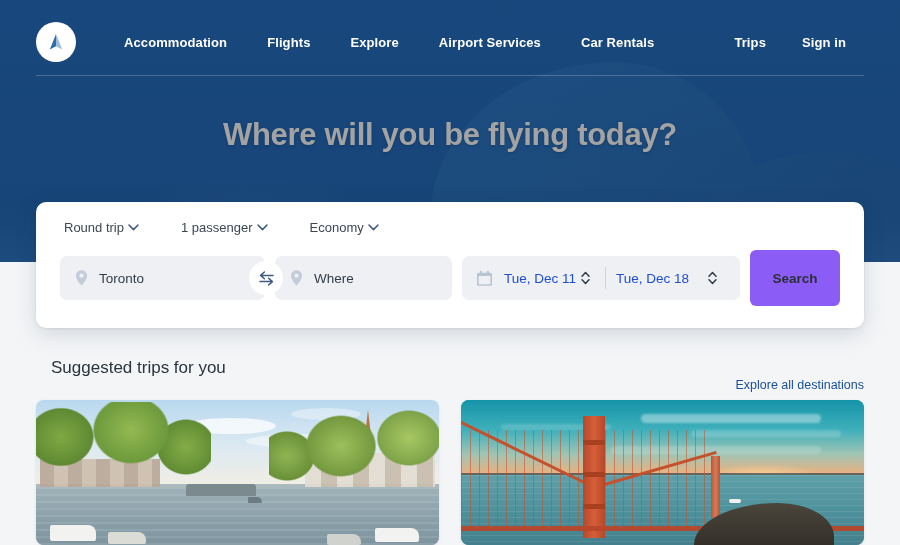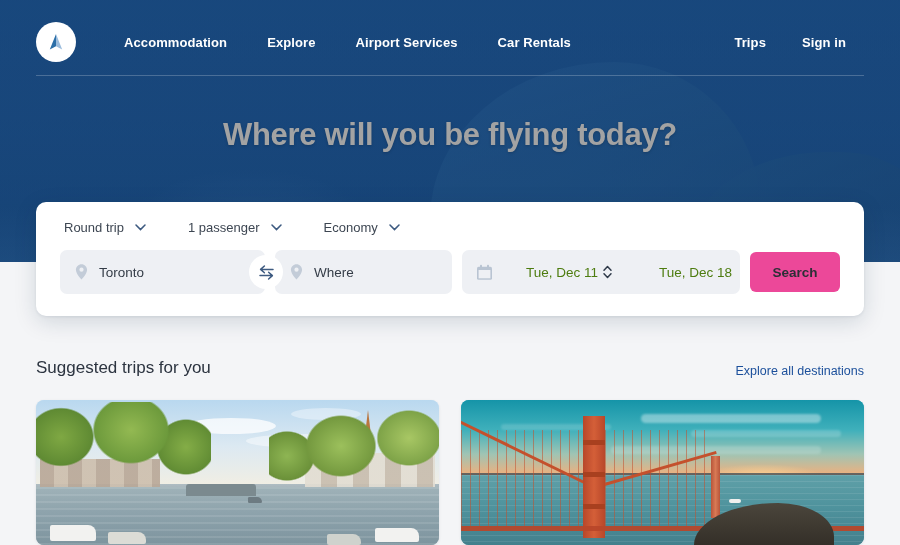--- a/index.html
+++ b/index.html
@@ -128,21 +128,21 @@
   .option-row {
     display: flex;
     align-items: center;
     gap: 42px;
     margin-bottom: 15px;
     padding-left: 4px;
   }
   .option {
     display: flex;
     align-items: center;
-    gap: 11px;
+    gap: 4px;
     font-size: 13px;
     color: #3d4652;
     cursor: pointer;
   }
   .chev { display: block; }
 
   .fields-row { display: flex; align-items: center; gap: 10px; }
 
   .places {
     position: relative;
@@ -183,46 +183,47 @@
     background: #eef0f4;
     border-radius: 7px;
     display: flex;
     align-items: center;
     padding: 0 12px 0 14px;
     flex: 0 0 auto;
     width: 278px;
     gap: 0;
   }
   .cal-icon { flex: 0 0 auto; margin-right: 11px; }
-  .date-text { font-size: 13.5px; color: #4d7c0f; white-space: nowrap; cursor: pointer; margin-left: 22px; }
+  .date-text { font-size: 13.5px; color: #1d4ed8; white-space: nowrap; cursor: pointer; }
   .stepper { cursor: pointer; display: flex; align-items: center; padding: 0 4px; }
   .vdiv { width: 1px; height: 22px; background: #cfd5de; margin: 0 10px; }
 
   .search-btn {
     margin-left: auto;
     width: 117px;
-    height: 40px;
-    background: #ec4899;
+    height: 56px;
+    background: #8b5cf6;
     border: none;
     border-radius: 6px;
     font-family: "Liberation Sans", sans-serif;
     font-size: 13.5px;
     font-weight: bold;
     color: #2b2f36;
     cursor: pointer;
   }
 
   
   .suggested-head {
     position: absolute;
     top: 358px;
-    left: 36px;
+    left: 51px;
     right: 36px;
     display: flex;
-    align-items: flex-end;
+    align-items: flex-start;
+    flex-direction: column;
   }
   .suggested-title { font-size: 17px; color: #2c3440; }
   .explore-link {
     margin-left: auto;
     font-size: 12.5px;
     color: #1b4f9b;
     cursor: pointer;
   }
 
   .cards {
@@ -314,20 +315,21 @@
   <div class="nav">
     <div class="logo">
       <svg width="20" height="20" viewBox="0 0 20 20">
         <path d="M10 2 L16.2 17.4 L10 14.2 Z" fill="#9bbcdc"></path>
         <path d="M10 2 L3.8 17.4 L10 14.2 Z" fill="#2c6fa8"></path>
       </svg>
     </div>
 
     <div class="nav-links">
       <div class="nav-link">Accommodation</div>
+      <div class="nav-link">Flights</div>
       <div class="nav-link">Explore</div>
       <div class="nav-link">Airport Services</div>
       <div class="nav-link">Car Rentals</div>
     </div>
 
     <div class="nav-right">
       <div class="nav-link">Trips</div>
       <div class="nav-link">Sign in</div>
     </div>
   </div>

